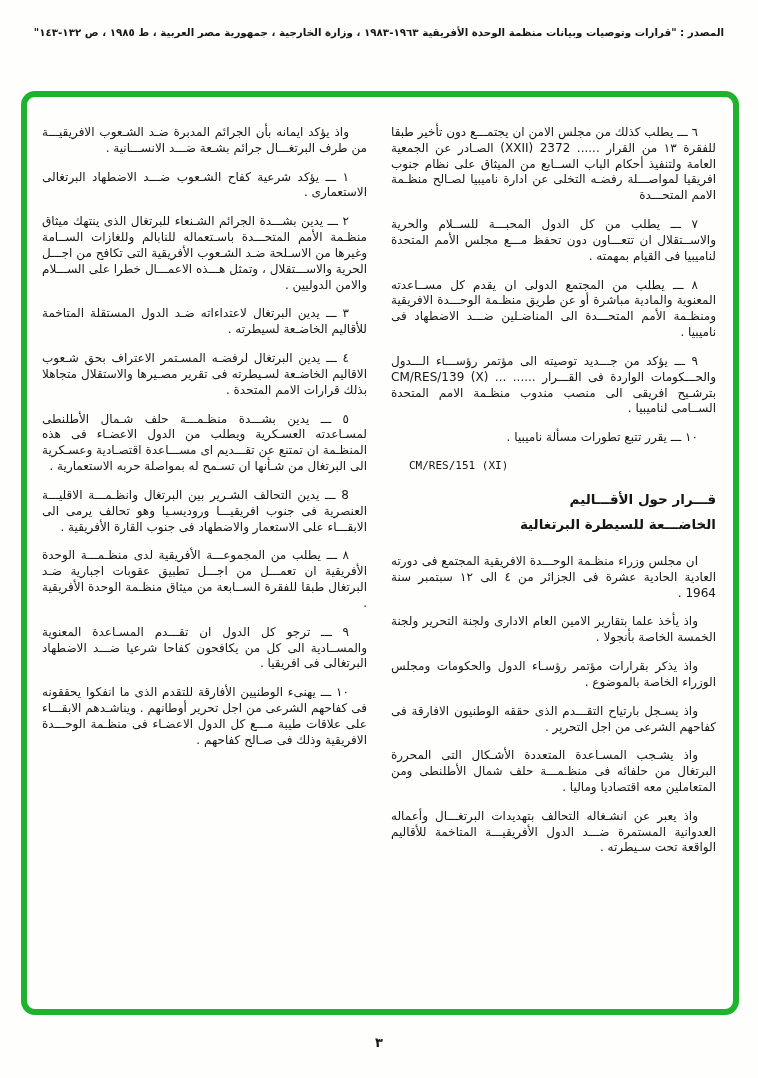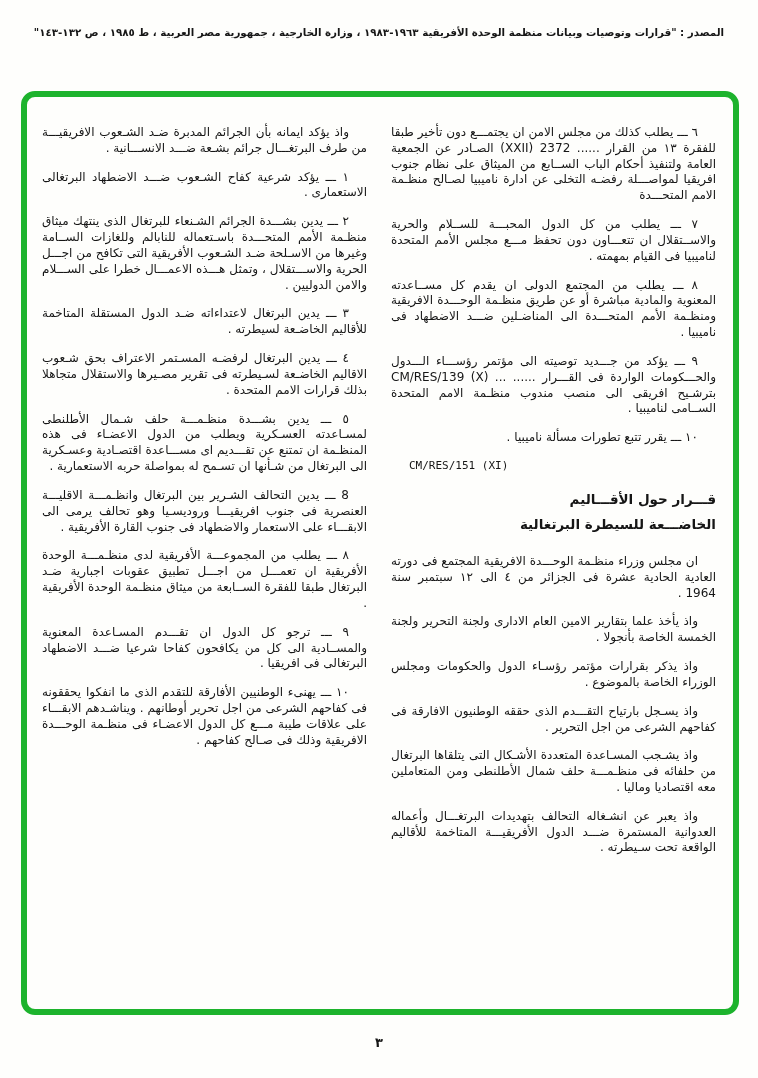--- a/index.html
+++ b/index.html
@@ -95,21 +95,21 @@
 
       <div class="res-title">
         <div>قـــرار حول الأقـــاليم</div>
         <div>الخاضـــعة للسيطرة البرتغالية</div>
       </div>
 
       <p>ان مجلس وزراء منظـمة الوحـــدة الافريقية المجتمع فى دورته العادية الحادية عشرة فى الجزائر من ٤ الى ١٢ سبتمبر سنة 1964 .</p>
       <p>واذ يأخذ علما بتقارير الامين العام الادارى ولجنة التحرير ولجنة الخمسة الخاصة بأنجولا .</p>
       <p>واذ يذكر بقرارات مؤتمر رؤسـاء الدول والحكومات ومجلس الوزراء الخاصة بالموضوع .</p>
       <p>واذ يسـجل بارتياح التقـــدم الذى حققه الوطنيون الافارقة فى كفاحهم الشرعى من اجل التحرير .</p>
-      <p>واذ يشـجب المسـاعدة المتعددة الأشـكال التى يتلقاها البرتغال من حلفائه فى منظـمـــة حلف شمال الأطلنطى ومن المتعاملين معه اقتصاديا وماليا .</p>
+      <p>واذ يشـجب المسـاعدة المتعددة الأشـكال التى المحررة البرتغال من حلفائه فى منظـمـــة حلف شمال الأطلنطى ومن المتعاملين معه اقتصاديا وماليا .</p>
       <p>واذ يعبر عن انشـغاله التحالف بتهديدات البرتغـــال وأعماله العدوانية المستمرة ضـــد الدول الأفريقيـــة المتاخمة للأقاليم الواقعة تحت سـيطرته .</p>
     </div>
 
     <div class="col">
       <p>واذ يؤكد ايمانه بأن الجرائم المدبرة ضـد الشـعوب الافريقيـــة من طرف البرتغـــال جرائم بشـعة ضـــد الانســـانية .</p>
       <p>١ ـــ يؤكد شرعية كفاح الشـعوب ضـــد الاضطهاد البرتغالى الاستعمارى .</p>
       <p>٢ ـــ يدين بشـــدة الجرائم الشـنعاء للبرتغال الذى ينتهك ميثاق منظـمة الأمم المتحـــدة باسـتعماله للنابالم وللغازات الســامة وغيرها من الاسـلحة ضـد الشـعوب الأفريقية التى تكافح من اجـــل الحرية والاســـتقلال ، وتمثل هـــذه الاعمـــال خطرا على الســـلام والامن الدوليين .</p>
       <p>٣ ـــ يدين البرتغال لاعتداءاته ضـد الدول المستقلة المتاخمة للأقاليم الخاضـعة لسيطرته .</p>
       <p>٤ ـــ يدين البرتغال لرفضـه المسـتمر الاعتراف بحق شـعوب الاقاليم الخاضـعة لسـيطرته فى تقرير مصـيرها والاستقلال متجاهلا بذلك قرارات الامم المتحدة .</p>
       <p>٥ ـــ يدين بشـــدة منظـمـــة حلف شـمال الأطلنطى لمسـاعدته العسـكرية ويطلب من الدول الاعضـاء فى هذه المنظـمة ان تمتنع عن تقـــديم اى مســـاعدة اقتصـادية وعسـكرية الى البرتغال من شـأنها ان تسـمح له بمواصلة حربه الاستعمارية .</p>

